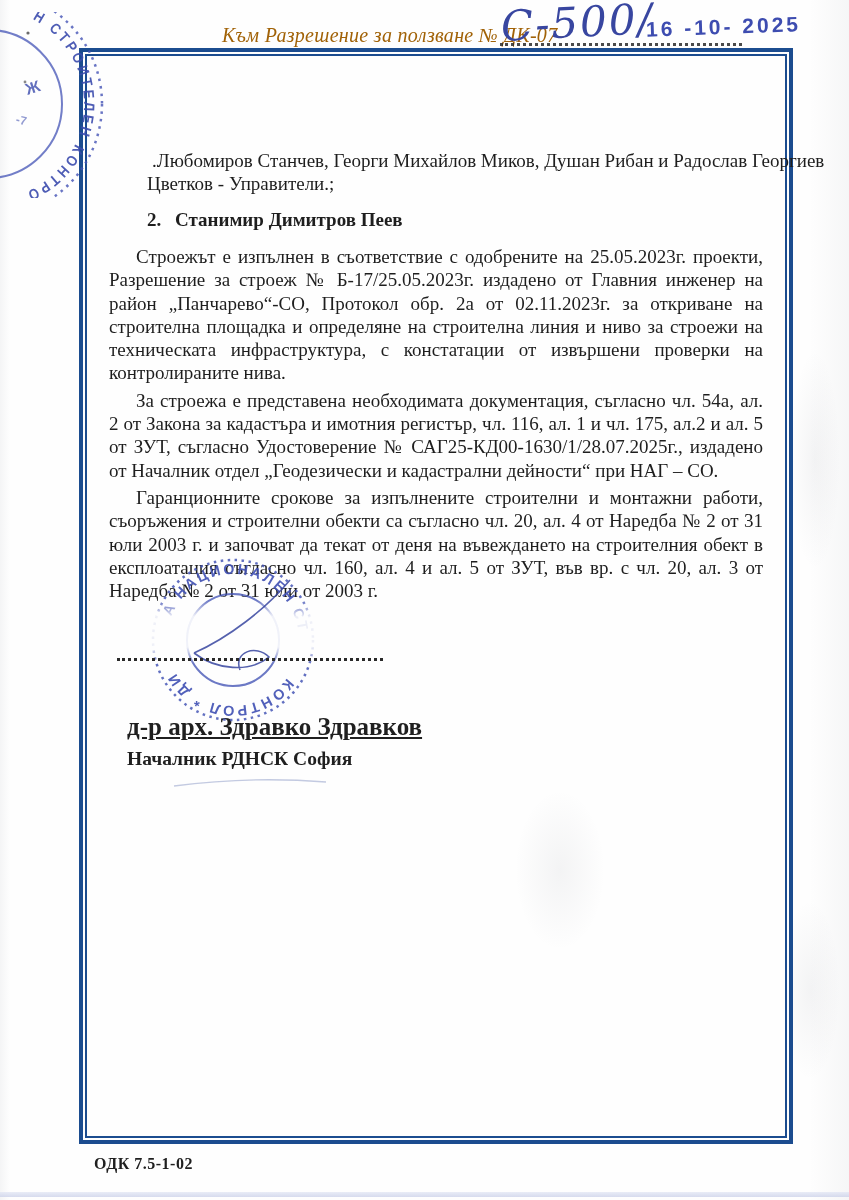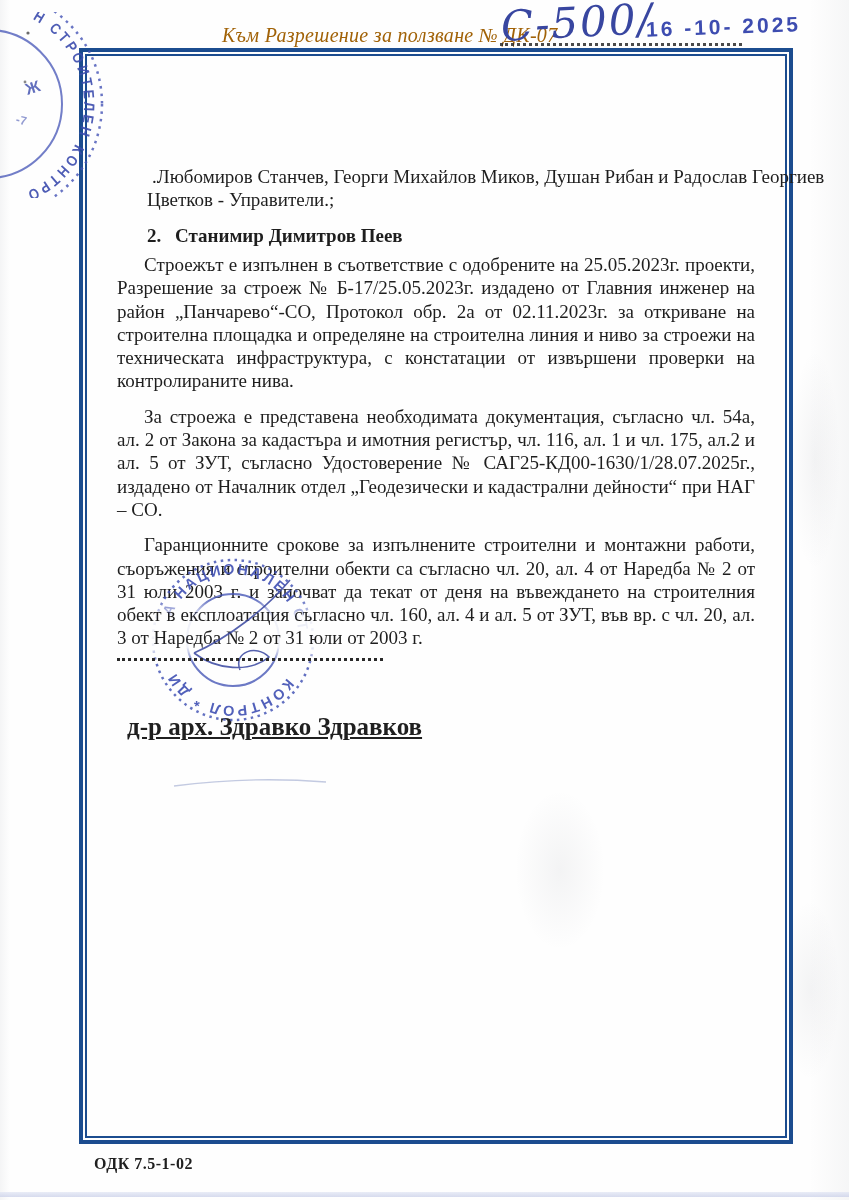--- a/index.html
+++ b/index.html
@@ -35,28 +35,28 @@
   .frame{position:absolute; left:79px; top:48px; width:714px; height:1096px;
     border:4px solid #1b4c8f; box-sizing:border-box;}
   .frame-inner{position:absolute; inset:2px; border:2px solid #1b4c8f;}
 
   
   .corner-stamp{position:absolute; left:0; top:12px; z-index:3;}
   .main-stamp{position:absolute; left:116px; top:523px; z-index:2;}
   .pen-curve{position:absolute; left:170px; top:774px; z-index:2;}
 
   
-  .managers{position:absolute; left:147px; top:165px; width:622px; font-size:19px;
+  .managers{position:absolute; left:147px; top:149px; width:622px; font-size:19px;
     line-height:23px; color:#1e1e1e;}
   .managers .l1{text-indent:5px; white-space:nowrap;}
   .managers .item{font-weight:bold; margin-top:13px;}
   .managers .item .num{display:inline-block; width:28px;}
   .paras{position:absolute; left:105px; top:241px; width:662px; font-size:19px;
     line-height:23.3px; color:#1e1e1e; text-align:justify;}
-  .paras p{margin:12px; text-indent:27px;}
+  .paras p{margin:4px; text-indent:27px;}
 
   
   .sig-dots{position:absolute; left:117px; top:658px; width:266px; height:0;
     border-top:3px dotted #2a2a2a; z-index:4;}
   .sig-name{position:absolute; left:127px; top:713px; font-size:25px; font-weight:bold;text-decoration:underline;}
   .sig-title{position:absolute; left:127px; top:748px; font-size:19.5px; font-weight:bold;}
 
   .footer-code{position:absolute; left:94px; top:1155px; font-size:16px; font-weight:bold;
     letter-spacing:.5px;}
 
@@ -144,16 +144,17 @@
     </g>
   </svg>
 
   <div class="sig-dots"></div>
 
   <svg class="pen-curve" width="160" height="16" viewBox="0 0 160 16">
     <path d="M 4,12 Q 80,2 156,8" fill="none" stroke="#aab4d4" stroke-width="1.4" opacity="0.7"></path>
   </svg>
 
   <div class="sig-name">д-р арх. Здравко Здравков</div>
+  <div class="sig-title">Началник РДНСК София</div>
 
   <div class="footer-code">ОДК 7.5-1-02</div>
 
 </div>
 
 </body></html>

